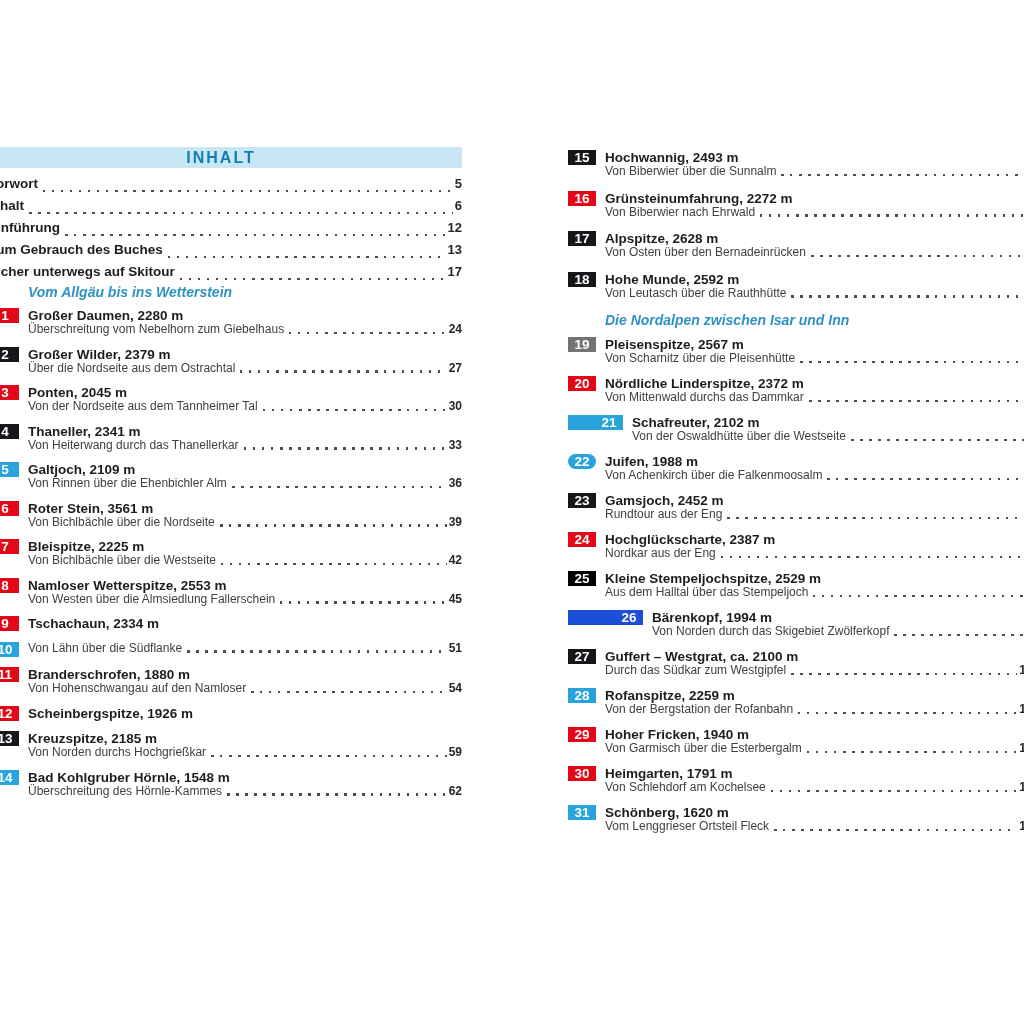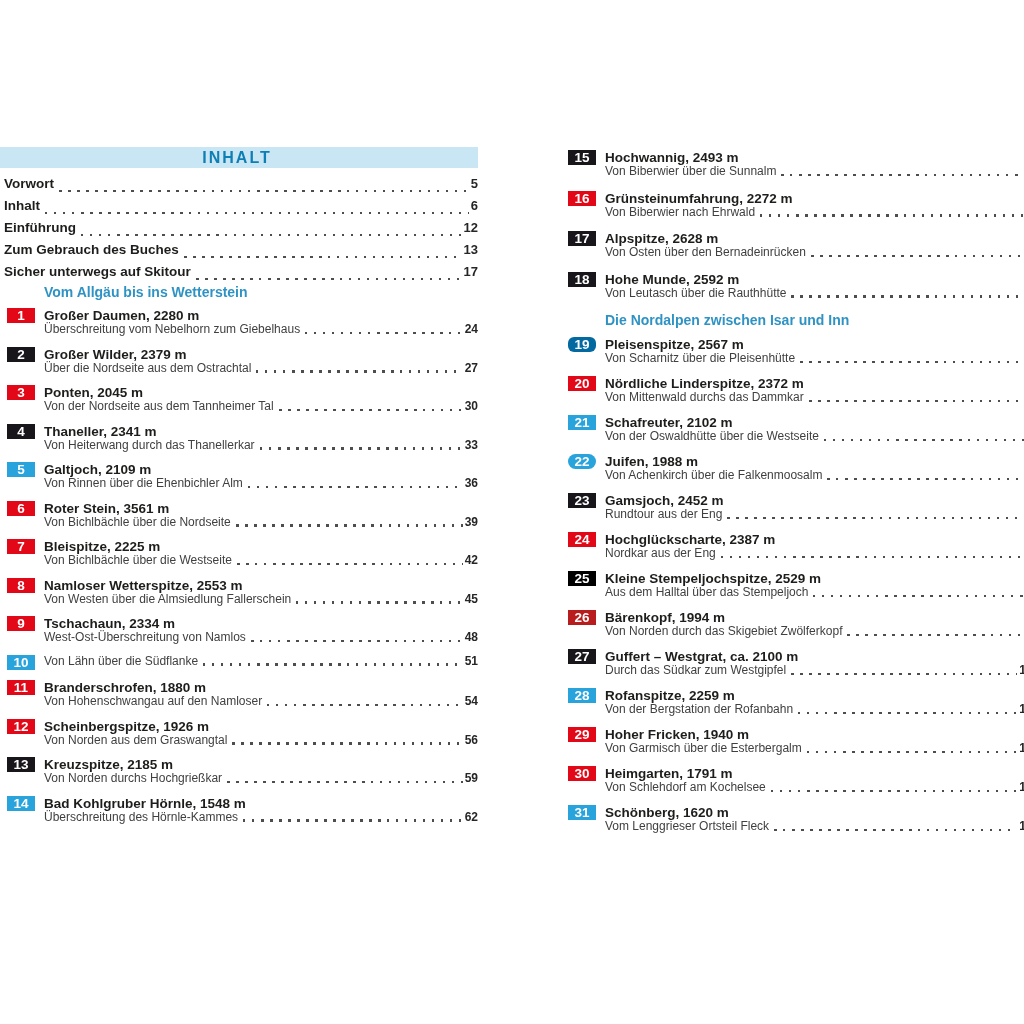--- a/index.html
+++ b/index.html
@@ -3,37 +3,37 @@
 <meta charset="utf-8">
 <title>INHALT</title>
 <style>
   html,body{margin:0;padding:0;background:#ffffff;}
   .canvas{
     position:relative;width:1024px;height:1024px;background:#ffffff;
     overflow:hidden;font-family:"Liberation Sans",sans-serif;
     -webkit-font-smoothing:antialiased;
   }
   .col{position:absolute;}
-  #col-left{left:0;top:147px;width:462px;margin-left:16px;}
+  #col-left{left:0;top:147px;width:462px;}
   #col-right{left:568px;top:150px;width:458px;}
 
   .inhalt-bar{
     margin-left:-20px;height:21px;width:482px;
     display:flex;align-items:center;justify-content:center;
   }
   .inhalt-title{font-weight:bold;font-size:16px;letter-spacing:2px;}
 
   .front-matter{margin-top:4px;}
   .fm-row{
     position:relative;left:-12px;width:474px;height:22px;
     display:flex;align-items:center;
     font-weight:bold;font-size:13.5px;color:#1d1d1b;white-space:nowrap;
   }
 
-  .section-heading{font-weight:bold;font-size:14px;line-height:16px;white-space:nowrap;}
+  .section-heading{font-weight:bold;font-size:14px;line-height:16px;white-space:nowrap;font-style:italic;}
   #col-left .section-heading{margin:2px 0 8px 28px;}
   #col-right .section-heading{margin:11px 0 9px 37px;}
 
   .entry{display:flex;gap:9px;margin-bottom:10.5px;}
   #col-left .entry{margin-left:-9px;}
   #col-right .entry{margin-bottom:11px;}
   #col-right .entries-top .entry{margin-bottom:12.5px;}
 
   .badge{
     flex:0 0 28px;height:15px;color:#ffffff;
@@ -173,25 +173,20 @@
               <span>Von Westen über die Almsiedlung Fallerschein</span>
               <span class="leader"></span>
               <span class="pagenum">45</span>
             </div>
           </div>
         </div>
         <div class="entry">
           <div class="badge" style="background: rgb(226, 8, 24);">9</div>
           <div class="entry-text">
             <div class="entry-title">Tschachaun, 2334 m</div>
-            <div class="route-line">
-              <span>West-Ost-Überschreitung von Namlos</span>
-              <span class="leader"></span>
-              <span class="pagenum">48</span>
-            </div>
           </div>
         </div>
         <div class="entry">
           <div class="badge" style="background: rgb(40, 163, 220);">10</div>
           <div class="entry-text">
             <div class="route-line">
               <span>Von Lähn über die Südflanke</span>
               <span class="leader"></span>
               <span class="pagenum">51</span>
             </div>
@@ -205,25 +200,20 @@
               <span>Von Hohenschwangau auf den Namloser</span>
               <span class="leader"></span>
               <span class="pagenum">54</span>
             </div>
           </div>
         </div>
         <div class="entry">
           <div class="badge" style="background: rgb(226, 8, 24);">12</div>
           <div class="entry-text">
             <div class="entry-title">Scheinbergspitze, 1926 m</div>
-            <div class="route-line">
-              <span>Von Norden aus dem Graswangtal</span>
-              <span class="leader"></span>
-              <span class="pagenum">56</span>
-            </div>
           </div>
         </div>
         <div class="entry">
           <div class="badge" style="background: rgb(24, 22, 26);">13</div>
           <div class="entry-text">
             <div class="entry-title">Kreuzspitze, 2185 m</div>
             <div class="route-line">
               <span>Von Norden durchs Hochgrießkar</span>
               <span class="leader"></span>
               <span class="pagenum">59</span>
@@ -287,21 +277,21 @@
               <span>Von Leutasch über die Rauthhütte</span>
               <span class="leader"></span>
               <span class="pagenum"></span>
             </div>
           </div>
         </div>
       </div>
     <div class="section-heading" id="heading-right" style="color: rgb(46, 147, 196);">Die Nordalpen zwischen Isar und Inn</div>
     <div class="entries" id="entries-right">
         <div class="entry">
-          <div class="badge" style="background: #0369a1; border-radius: 6px;">19</div>
+          <div class="badge" style="background: #737373;">19</div>
           <div class="entry-text">
             <div class="entry-title">Pleisenspitze, 2567 m</div>
             <div class="route-line">
               <span>Von Scharnitz über die Pleisenhütte</span>
               <span class="leader"></span>
               <span class="pagenum"></span>
             </div>
           </div>
         </div>
         <div class="entry">
@@ -309,21 +299,21 @@
           <div class="entry-text">
             <div class="entry-title">Nördliche Linderspitze, 2372 m</div>
             <div class="route-line">
               <span>Von Mittenwald durchs das Dammkar</span>
               <span class="leader"></span>
               <span class="pagenum"></span>
             </div>
           </div>
         </div>
         <div class="entry">
-          <div class="badge" style="background: rgb(40, 163, 220);">21</div>
+          <div class="badge" style="background: rgb(40, 163, 220); padding-left: 27px;">21</div>
           <div class="entry-text">
             <div class="entry-title">Schafreuter, 2102 m</div>
             <div class="route-line">
               <span>Von der Oswaldhütte über die Westseite</span>
               <span class="leader"></span>
               <span class="pagenum"></span>
             </div>
           </div>
         </div>
         <div class="entry">
@@ -364,21 +354,21 @@
           <div class="entry-text">
             <div class="entry-title">Kleine Stempeljochspitze, 2529 m</div>
             <div class="route-line">
               <span>Aus dem Halltal über das Stempeljoch</span>
               <span class="leader"></span>
               <span class="pagenum"></span>
             </div>
           </div>
         </div>
         <div class="entry">
-          <div class="badge" style="background: #b91c1c;">26</div>
+          <div class="badge" style="background: #1d4ed8; padding-left: 47px;">26</div>
           <div class="entry-text">
             <div class="entry-title">Bärenkopf, 1994 m</div>
             <div class="route-line">
               <span>Von Norden durch das Skigebiet Zwölferkopf</span>
               <span class="leader"></span>
               <span class="pagenum"></span>
             </div>
           </div>
         </div>
         <div class="entry">

